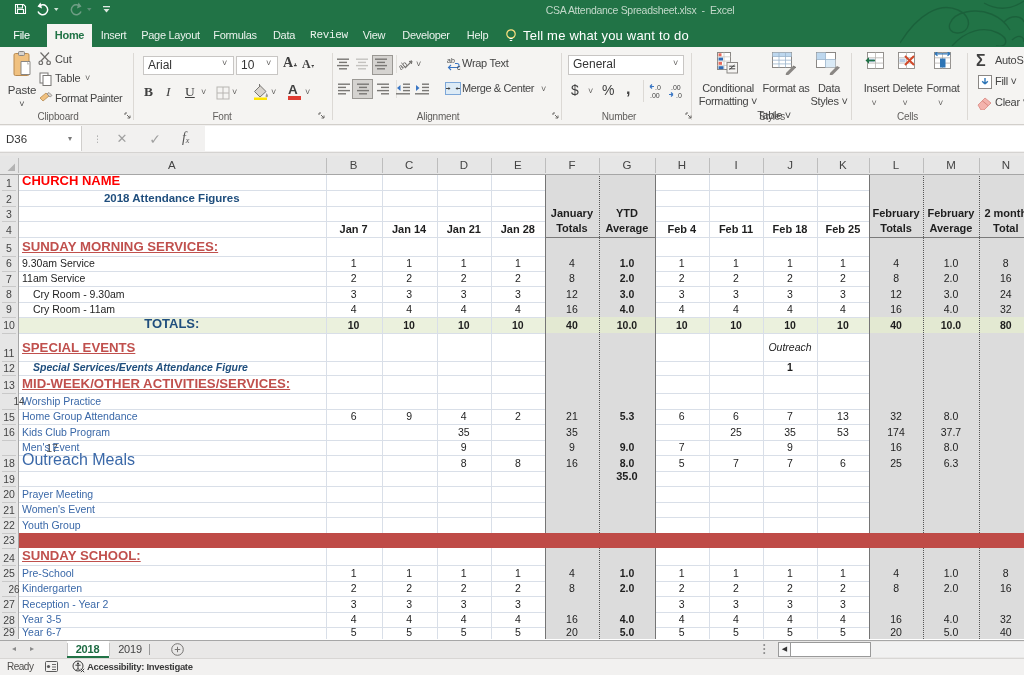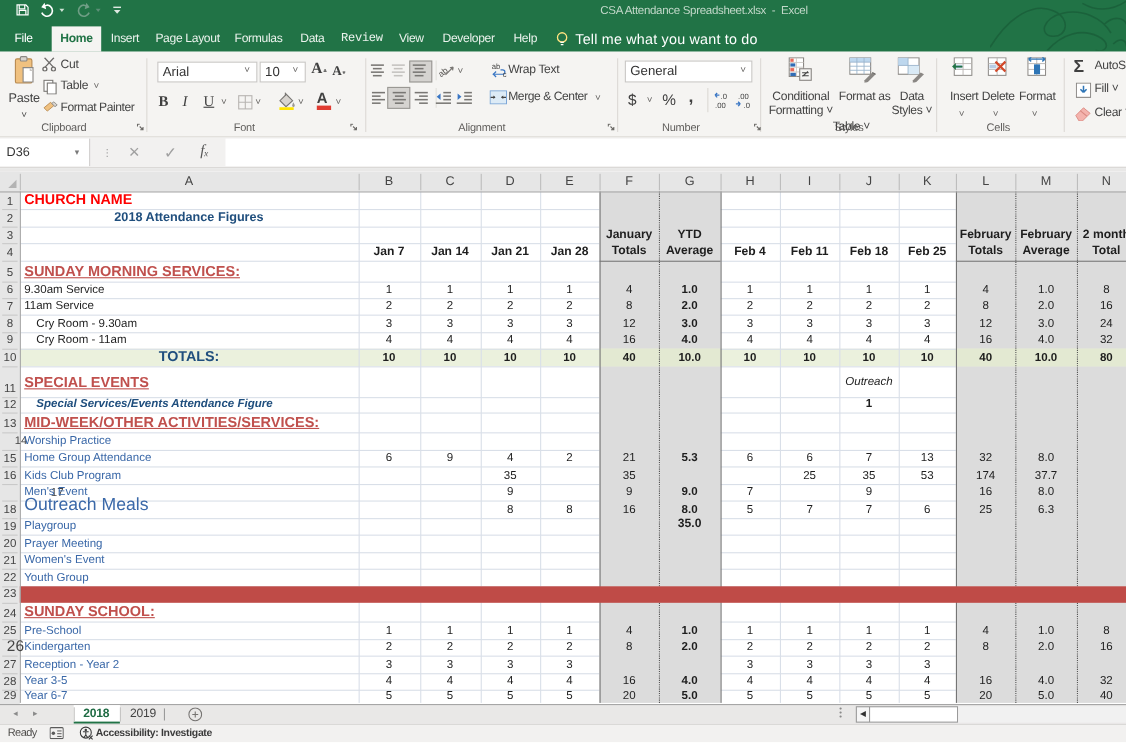--- a/index.html
+++ b/index.html
@@ -482,21 +482,21 @@
 <div style="position:absolute;left:0px;top:501.5px;width:18px;height:15.5px;display:flex;align-items:flex-end;justify-content:center;padding-bottom:1.5px;box-sizing:border-box;color:#444;font-size:10.5px;">21</div>
 <div style="position:absolute;left:1.5px;top:501.5px;width:14.5px;height:1px;background:#c9c9c9;"></div>
 <div style="position:absolute;left:0px;top:517px;width:18px;height:15.5px;display:flex;align-items:flex-end;justify-content:center;padding-bottom:1.5px;box-sizing:border-box;color:#444;font-size:10.5px;">22</div>
 <div style="position:absolute;left:1.5px;top:517px;width:14.5px;height:1px;background:#c9c9c9;"></div>
 <div style="position:absolute;left:0px;top:532.5px;width:18px;height:15.3px;display:flex;align-items:flex-end;justify-content:center;padding-bottom:1.5px;box-sizing:border-box;color:#444;font-size:10.5px;">23</div>
 <div style="position:absolute;left:1.5px;top:532.5px;width:14.5px;height:1px;background:#c9c9c9;"></div>
 <div style="position:absolute;left:0px;top:547.8px;width:18px;height:17.5px;display:flex;align-items:flex-end;justify-content:center;padding-bottom:1.5px;box-sizing:border-box;color:#444;font-size:10.5px;">24</div>
 <div style="position:absolute;left:1.5px;top:547.8px;width:14.5px;height:1px;background:#c9c9c9;"></div>
 <div style="position:absolute;left:0px;top:565.3px;width:18px;height:15.5px;display:flex;align-items:flex-end;justify-content:center;padding-bottom:1.5px;box-sizing:border-box;color:#444;font-size:10.5px;">25</div>
 <div style="position:absolute;left:1.5px;top:565.3px;width:14.5px;height:1px;background:#c9c9c9;"></div>
-<div style="position:absolute;left:0px;top:580.8px;width:28px;height:15.5px;display:flex;align-items:flex-end;justify-content:center;padding-bottom:1.5px;box-sizing:border-box;color:#444;font-size:14px;">26</div>
+<div style="position:absolute;left:0px;top:580.8px;width:28px;height:15.5px;display:flex;align-items:flex-end;justify-content:center;padding-bottom:1.5px;box-sizing:border-box;color:#444;font-size:10px;">26</div>
 <div style="position:absolute;left:1.5px;top:580.8px;width:14.5px;height:1px;background:#c9c9c9;"></div>
 <div style="position:absolute;left:0px;top:596.3px;width:18px;height:15.5px;display:flex;align-items:flex-end;justify-content:center;padding-bottom:1.5px;box-sizing:border-box;color:#444;font-size:10.5px;">27</div>
 <div style="position:absolute;left:1.5px;top:596.3px;width:14.5px;height:1px;background:#c9c9c9;"></div>
 <div style="position:absolute;left:0px;top:611.8px;width:18px;height:15.5px;display:flex;align-items:flex-end;justify-content:center;padding-bottom:1.5px;box-sizing:border-box;color:#444;font-size:10.5px;">28</div>
 <div style="position:absolute;left:1.5px;top:611.8px;width:14.5px;height:1px;background:#c9c9c9;"></div>
 <div style="position:absolute;left:0px;top:627.3px;width:18px;height:12.7px;display:flex;align-items:flex-end;justify-content:center;padding-bottom:1.5px;box-sizing:border-box;color:#444;font-size:10.5px;">29</div>
 <div style="position:absolute;left:1.5px;top:627.3px;width:14.5px;height:1px;background:#c9c9c9;"></div>
 <div style="position:absolute;left:22px;top:174.4px;width:320px;height:16px;display:flex;align-items:flex-end;padding-bottom:2px;box-sizing:border-box;font-size:13px;color:#fe0000;white-space:nowrap;font-weight:bold;">CHURCH NAME</div>
 <div style="position:absolute;left:18px;top:190.4px;width:307.6px;height:15.7px;display:flex;align-items:flex-end;justify-content:center;padding-bottom:2px;box-sizing:border-box;font-size:11.5px;color:#1f4e7d;white-space:nowrap;overflow:visible;font-weight:bold;">2018 Attendance Figures</div>
 <div style="position:absolute;left:22px;top:237.1px;width:320px;height:18.6px;display:flex;align-items:flex-end;padding-bottom:2px;box-sizing:border-box;font-size:13.2px;color:#c0504d;white-space:nowrap;font-weight:bold;text-decoration:underline;">SUNDAY MORNING SERVICES:</div>
@@ -506,21 +506,20 @@
 <div style="position:absolute;left:33px;top:301.9px;width:320px;height:14.7px;display:flex;align-items:flex-end;padding-bottom:2px;box-sizing:border-box;font-size:10.5px;color:#1e1e1e;white-space:nowrap;">Cry Room - 11am</div>
 <div style="position:absolute;left:18px;top:316.6px;width:307.6px;height:16px;display:flex;align-items:flex-end;justify-content:center;padding-bottom:2px;box-sizing:border-box;font-size:13px;color:#1f4e7d;white-space:nowrap;overflow:visible;font-weight:bold;">TOTALS:</div>
 <div style="position:absolute;left:22px;top:332.6px;width:320px;height:28px;display:flex;align-items:center;padding-top:2px;box-sizing:border-box;font-size:13.2px;color:#c0504d;white-space:nowrap;font-weight:bold;text-decoration:underline;">SPECIAL EVENTS</div>
 <div style="position:absolute;left:33px;top:360.6px;width:320px;height:14.8px;display:flex;align-items:flex-end;padding-bottom:2px;box-sizing:border-box;font-size:10.5px;color:#1f4e7d;white-space:nowrap;font-weight:bold;font-style:italic;">Special Services/Events Attendance Figure</div>
 <div style="position:absolute;left:22px;top:375.4px;width:320px;height:17.6px;display:flex;align-items:flex-end;padding-bottom:2px;box-sizing:border-box;font-size:13.2px;color:#c0504d;white-space:nowrap;font-weight:bold;text-decoration:underline;">MID-WEEK/OTHER ACTIVITIES/SERVICES:</div>
 <div style="position:absolute;left:22px;top:393px;width:320px;height:15.5px;display:flex;align-items:flex-end;padding-bottom:2px;box-sizing:border-box;font-size:10.5px;color:#3a68a8;white-space:nowrap;">Worship Practice</div>
 <div style="position:absolute;left:22px;top:408.5px;width:320px;height:15.5px;display:flex;align-items:flex-end;padding-bottom:2px;box-sizing:border-box;font-size:10.5px;color:#3a68a8;white-space:nowrap;">Home Group Attendance</div>
 <div style="position:absolute;left:22px;top:424px;width:320px;height:15.5px;display:flex;align-items:flex-end;padding-bottom:2px;box-sizing:border-box;font-size:10.5px;color:#3a68a8;white-space:nowrap;">Kids Club Program</div>
 <div style="position:absolute;left:22px;top:439.5px;width:320px;height:15.5px;display:flex;align-items:flex-end;padding-bottom:2px;box-sizing:border-box;font-size:10.5px;color:#3a68a8;white-space:nowrap;">Men's Event</div>
 <div style="position:absolute;left:22px;top:455px;width:320px;height:15.5px;display:flex;align-items:flex-end;padding-bottom:2px;box-sizing:border-box;font-size:16px;color:#3a68a8;white-space:nowrap;">Outreach Meals</div>
-<div style="position:absolute;left:22px;top:470.5px;width:320px;height:15.5px;display:flex;align-items:flex-end;padding-bottom:2px;box-sizing:border-box;font-size:10.5px;color:#3a68a8;white-space:nowrap;">Playgroup</div>
 <div style="position:absolute;left:22px;top:486px;width:320px;height:15.5px;display:flex;align-items:flex-end;padding-bottom:2px;box-sizing:border-box;font-size:10.5px;color:#3a68a8;white-space:nowrap;">Prayer Meeting</div>
 <div style="position:absolute;left:22px;top:501.5px;width:320px;height:15.5px;display:flex;align-items:flex-end;padding-bottom:2px;box-sizing:border-box;font-size:10.5px;color:#3a68a8;white-space:nowrap;">Women's Event</div>
 <div style="position:absolute;left:22px;top:517px;width:320px;height:15.5px;display:flex;align-items:flex-end;padding-bottom:2px;box-sizing:border-box;font-size:10.5px;color:#3a68a8;white-space:nowrap;">Youth Group</div>
 <div style="position:absolute;left:22px;top:547.8px;width:320px;height:17.5px;display:flex;align-items:flex-end;padding-bottom:2px;box-sizing:border-box;font-size:13.2px;color:#c0504d;white-space:nowrap;font-weight:bold;text-decoration:underline;">SUNDAY SCHOOL:</div>
 <div style="position:absolute;left:22px;top:565.3px;width:320px;height:15.5px;display:flex;align-items:flex-end;padding-bottom:2px;box-sizing:border-box;font-size:10.5px;color:#3a68a8;white-space:nowrap;">Pre-School</div>
 <div style="position:absolute;left:22px;top:580.8px;width:320px;height:15.5px;display:flex;align-items:flex-end;padding-bottom:2px;box-sizing:border-box;font-size:10.5px;color:#3a68a8;white-space:nowrap;">Kindergarten</div>
 <div style="position:absolute;left:22px;top:596.3px;width:320px;height:15.5px;display:flex;align-items:flex-end;padding-bottom:2px;box-sizing:border-box;font-size:10.5px;color:#3a68a8;white-space:nowrap;">Reception - Year 2</div>
 <div style="position:absolute;left:22px;top:611.8px;width:320px;height:15.5px;display:flex;align-items:flex-end;padding-bottom:2px;box-sizing:border-box;font-size:10.5px;color:#3a68a8;white-space:nowrap;">Year 3-5</div>
 <div style="position:absolute;left:22px;top:627.3px;width:320px;height:12.7px;display:flex;align-items:flex-end;padding-bottom:2px;box-sizing:border-box;font-size:10.5px;color:#3a68a8;white-space:nowrap;">Year 6-7</div>
 <div style="position:absolute;left:325.6px;top:221.4px;width:56px;height:15.7px;display:flex;align-items:flex-end;justify-content:center;padding-bottom:2px;box-sizing:border-box;font-size:11px;color:#1e1e1e;white-space:nowrap;overflow:visible;font-weight:bold;">Jan 7</div>

